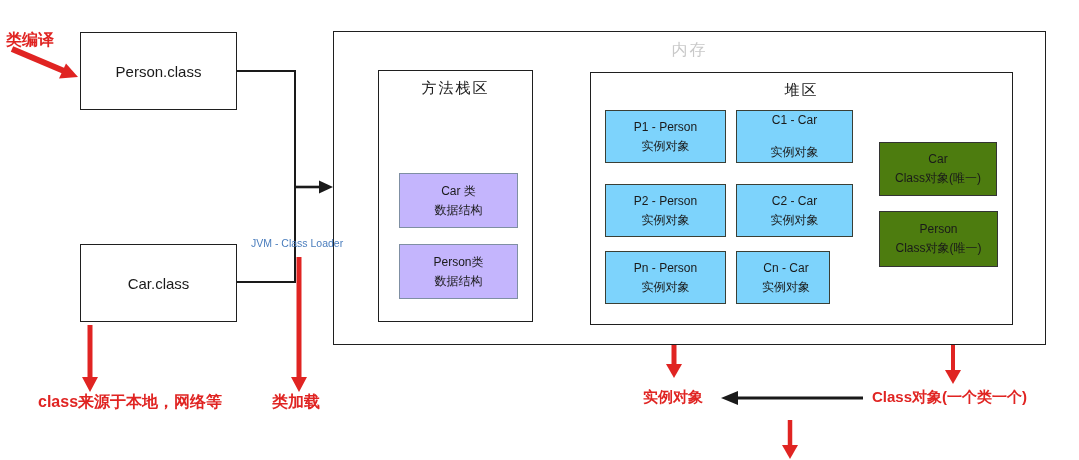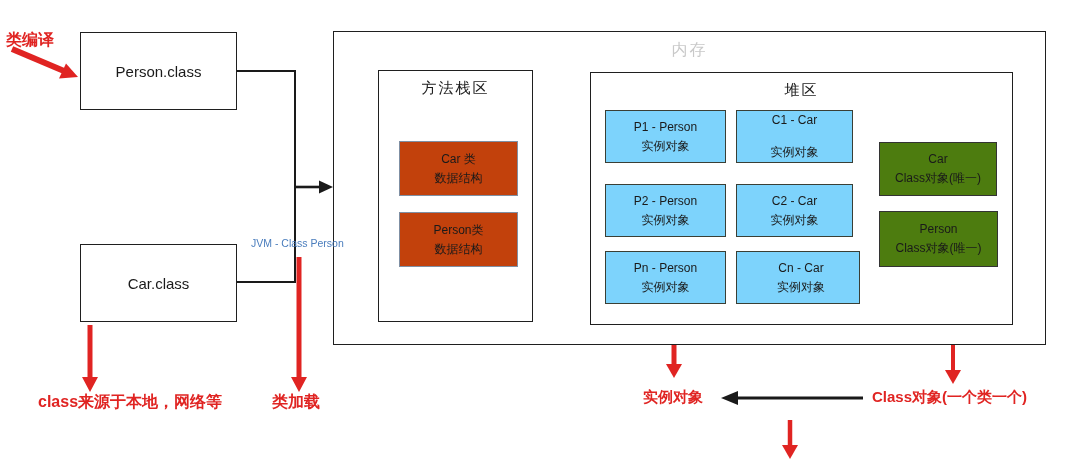--- a/index.html
+++ b/index.html
@@ -56,21 +56,21 @@
     flex-direction: column;
     align-items: center;
     justify-content: center;
     text-align: center;
     font-size: 12px;
     line-height: 1.55;
     color: #1a1a1a;
     z-index: 3;
   }
   .cell-green { background: #7dd3fc; border: 1.3px solid #3a3f35; }
-  .cell-blue  { background: #c2410c; border: 1.3px solid #7f8fa3; }
+  .cell-blue  { background: #c4b5fd; border: 1.3px solid #7f8fa3; margin-top: 32px; }
   .cell-yellow{ background: #4d7c0f; border: 1.3px solid #333333; text-align: center; }
   .red-label {
     position: absolute;
     color: #e02422;
     font-weight: bold;
     font-size: 16px;
     z-index: 4;
     white-space: nowrap;
   }
   .red-label-sm { font-size: 15px; }
@@ -179,34 +179,34 @@
     <span>实例对象</span>
   </div>
   <div class="cell cell-green" style="left:736px; top:184px; width:117px; height:53px;">
     <span>C2 - Car</span>
     <span>实例对象</span>
   </div>
   <div class="cell cell-green" style="left:605px; top:251px; width:121px; height:53px;">
     <span>Pn - Person</span>
     <span>实例对象</span>
   </div>
-  <div class="cell cell-green" style="left:736px; top:251px; width:124px; height:53px;padding-left:6px;">
+  <div class="cell cell-green" style="left:736px; top:251px; width:94px; height:53px;padding-left:6px;">
     <span>Cn - Car</span>
     <span>实例对象</span>
   </div>
 
   <div class="cell cell-yellow" style="left:879px; top:142px; width:118px; height:54px;">
     <span>Car</span>
     <span>Class对象(唯一)</span>
   </div>
   <div class="cell cell-yellow" style="left:879px; top:211px; width:119px; height:56px;">
     <span>Person</span>
     <span>Class对象(唯一)</span>
   </div>
 
   <div class="red-label" style="left:6px; top:30px;">类编译</div>
-  <div class="jvm-label" style="left:251px; top:237px;">JVM - Class Person</div>
+  <div class="jvm-label" style="left:251px; top:237px;">JVM - Class Loader</div>
   <div class="red-label" style="left:38px; top:392px;text-align:center;">class来源于本地，网络等</div>
   <div class="red-label" style="left:272px; top:392px;">类加载</div>
   <div class="red-label red-label-sm" style="left:643px; top:388px;">实例对象</div>
   <div class="red-label red-label-sm" style="left:872px; top:388px;">Class对象(一个类一个)</div>
 
 </div>
 
 </body></html>

